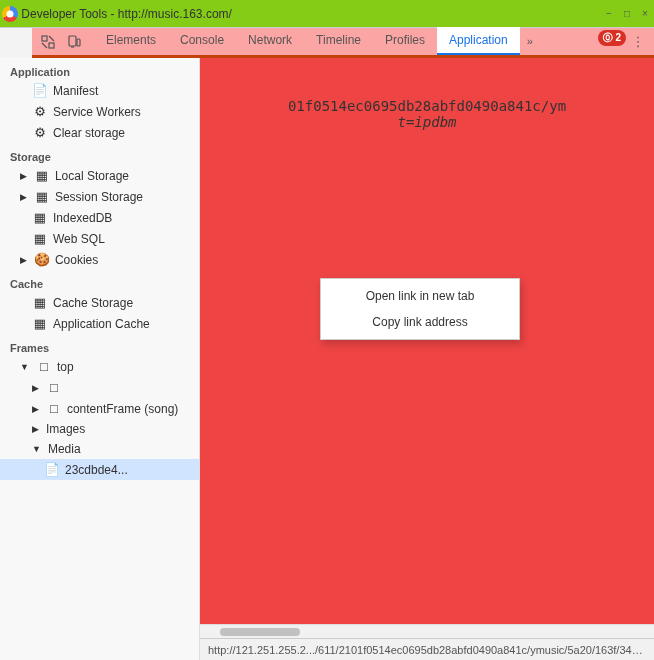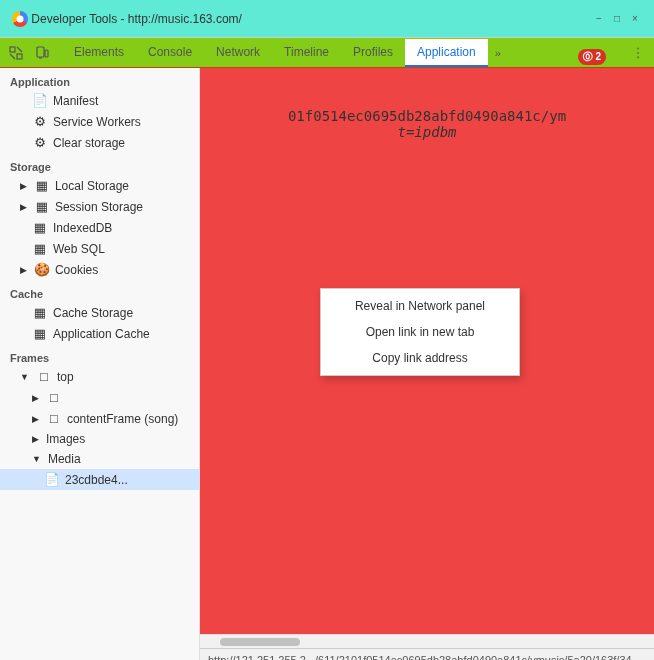--- a/index.html
+++ b/index.html
@@ -10,23 +10,23 @@
       width: 654px;
       height: 660px;
       overflow: hidden;
       position: relative;
     }
 
     
     .title-bar {
       display: flex;
       align-items: center;
-      background: #5eead4;
-      height: 38px;
-      padding: 0 12px;
+      background: #84cc16;
+      height: 28px;
+      padding: 0 2px;
       border-bottom: 1px solid #ccc;
       user-select: none;
     }
     .title-bar-text {
       flex: 1;
       font-size: 12px;
       color: #333;
     }
     .title-bar-controls {
       display: flex;
@@ -40,24 +40,25 @@
       align-items: center;
       justify-content: center;
       cursor: pointer;
       color: #555;
     }
 
     
     .toolbar {
       display: flex;
       align-items: center;
-      background: #84cc16;
+      background: #fca5a5;
       height: 30px;
-      border-bottom: 1px solid #c2410c;
+      border-bottom: 3px solid #c2410c;
       padding: 0 4px;
+      margin-left: 32px;
     }
     .toolbar-actions {
       display: flex;
       align-items: center;
       gap: 2px;
       margin-right: 8px;
     }
     .toolbar-btn {
       width: 24px;
       height: 24px;
@@ -96,22 +97,22 @@
       display: flex;
       align-items: center;
       justify-content: center;
       cursor: pointer;
       color: #555;
       font-size: 11px;
     }
     .toolbar-right {
       margin-left: auto;
       display: flex;
-      align-items: flex-end;
-      gap: 20px;
+      align-items: flex-start;
+      gap: 0;
     }
     .error-badge {
       background: #d93025;
       color: white;
       border-radius: 10px;
       padding: 1px 5px;
       font-size: 10px;
       font-weight: bold;
     }
 
@@ -396,21 +397,20 @@
     </div>
   </div>
 
   <div class="content">
     <div class="url-display">
       <span style="font-size:14px; font-weight:400; color:#333;">01f0514ec0695db28abfd0490a841c/ym</span><br>
       <span style="font-size:14px; font-weight:400; color:#333;font-style:italic;">t=ipdbm</span>
     </div>
 
     <div class="context-menu" style="top:220px; left:120px;">
-      <div class="context-menu-item">Reveal in Network panel</div>
       <div class="context-menu-item">Open link in new tab</div>
       <div class="context-menu-item">Copy link address</div>
     </div>
 
     <div class="scroll-track" style="left:0; width:100%;">
       <div class="scroll-thumb" style="width:80px; margin-left:20px;"></div>
     </div>
 
     <div class="status-bar">
       <span class="status-url">http://121.251.255.2.../611/2101f0514ec0695db28abfd0490a841c/ymusic/5a20/163f/3437/9a6871479b12.../wshc_tag=1&amp;wsts_t...wsiphost=ipdbm</span>

